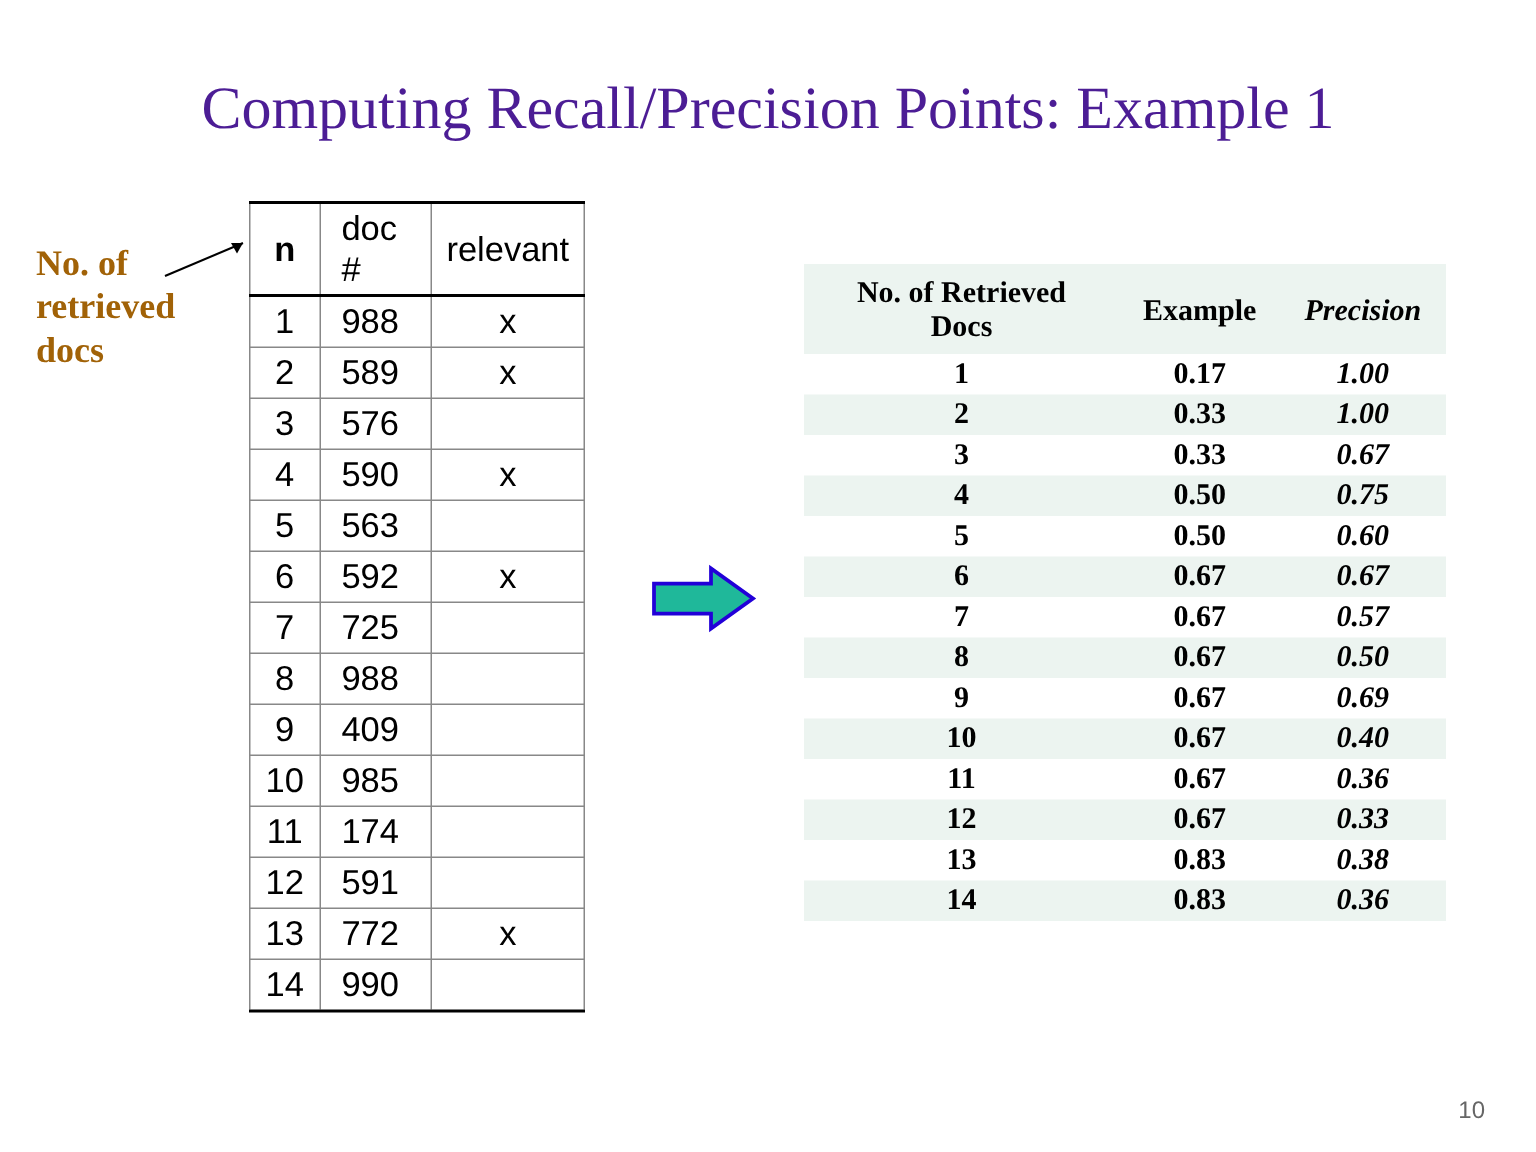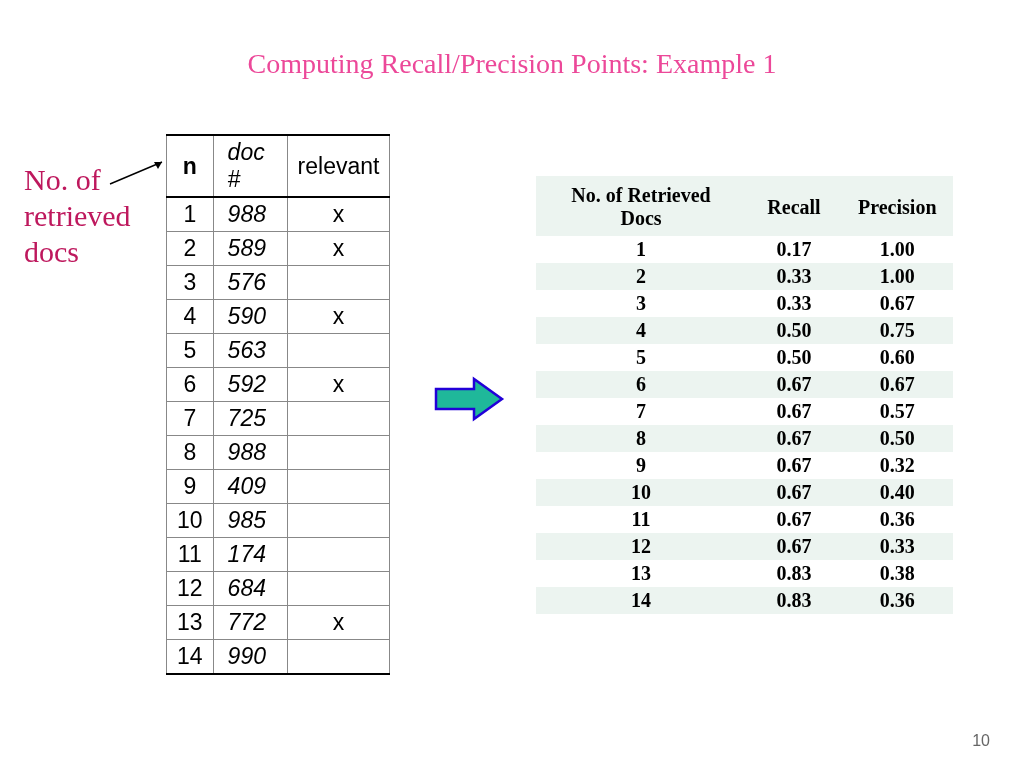--- a/index.html
+++ b/index.html
@@ -11,31 +11,31 @@
     font-family: "Times New Roman", Times, serif;
     position: relative;
     overflow: hidden;
   }
   .title {
     position: absolute;
     top: 48px;
     left: 0;
     width: 1024px;
     text-align: center;
-    font-size: 28px;
-    color: #ec4899;
+    font-size: 40px;
+    color: #4c1d95;
     font-weight: normal;
   }
   .annotation {
     position: absolute;
     top: 162px;
     left: 24px;
-    color: #be185d;
-    font-size: 30px;
-    font-weight: normal;
+    color: #a16207;
+    font-size: 24px;
+    font-weight: bold;
     line-height: 1.2;
   }
   .arrow-line {
     position: absolute;
     top: 158px;
     left: 108px;
     width: 60px;
     height: 30px;
   }
   .left-table {
@@ -56,21 +56,21 @@
   .left-table th {
     font-weight: normal;
     border-top: 2px solid #000;
     border-bottom: 2px solid #000;
   }
   .left-table th.ncol { font-weight: bold; }
   .left-table tr:last-child td {
     border-bottom: 2px solid #000;
   }
   .left-table .ncol { width: 46px; }
-  .left-table .doccol { width: 74px; text-align: left; padding-left: 14px; font-style: italic;}
+  .left-table .doccol { width: 74px; text-align: left; padding-left: 14px;}
   .left-table .relcol { width: 88px; }
   .big-arrow {
     position: absolute;
     top: 376px;
     left: 432px;
   }
   .right-table {
     position: absolute;
     top: 176px;
     left: 536px;
@@ -86,21 +86,21 @@
   }
   .right-table td {
     padding: 2px 16px;
     text-align: center;
     font-weight: bold;
   }
   .right-table tbody tr:nth-child(odd) td { background: #ffffff; }
   .right-table tbody tr:nth-child(even) td { background: #ecf4f0; }
   .right-table .docs { width: 210px; }
   .right-table .rec { width: 96px; }
-  .right-table .prec { width: 110px; }
+  .right-table .prec { width: 110px; font-style: italic; }
   .page-num {
     position: absolute;
     bottom: 18px;
     right: 34px;
     font-family: Arial, Helvetica, sans-serif;
     font-size: 16px;
     color: #666;
   }
 </style>
 </head>
@@ -176,21 +176,21 @@
         <td class="doccol">985</td>
         <td class="relcol"></td>
       </tr>
       <tr>
         <td class="ncol">11</td>
         <td class="doccol">174</td>
         <td class="relcol"></td>
       </tr>
       <tr>
         <td class="ncol">12</td>
-        <td class="doccol">684</td>
+        <td class="doccol">591</td>
         <td class="relcol"></td>
       </tr>
       <tr>
         <td class="ncol">13</td>
         <td class="doccol">772</td>
         <td class="relcol">x</td>
       </tr>
       <tr>
         <td class="ncol">14</td>
         <td class="doccol">990</td>
@@ -200,21 +200,21 @@
 </table>
 
 <svg class="big-arrow" width="74" height="46">
   <polygon points="4,13 42,13 42,3 70,23 42,43 42,33 4,33" fill="#1fb89a" stroke="#2200d8" stroke-width="2.5"></polygon>
 </svg>
 
 <table class="right-table">
   <thead>
     <tr>
       <th class="docs">No. of Retrieved Docs</th>
-      <th class="rec">Recall</th>
+      <th class="rec">Example</th>
       <th class="prec">Precision</th>
     </tr>
   </thead>
   <tbody id="right-body">
       <tr>
         <td class="docs">1</td>
         <td class="rec">0.17</td>
         <td class="prec">1.00</td>
       </tr>
       <tr>
@@ -248,21 +248,21 @@
         <td class="prec">0.57</td>
       </tr>
       <tr>
         <td class="docs">8</td>
         <td class="rec">0.67</td>
         <td class="prec">0.50</td>
       </tr>
       <tr>
         <td class="docs">9</td>
         <td class="rec">0.67</td>
-        <td class="prec">0.32</td>
+        <td class="prec">0.69</td>
       </tr>
       <tr>
         <td class="docs">10</td>
         <td class="rec">0.67</td>
         <td class="prec">0.40</td>
       </tr>
       <tr>
         <td class="docs">11</td>
         <td class="rec">0.67</td>
         <td class="prec">0.36</td>

